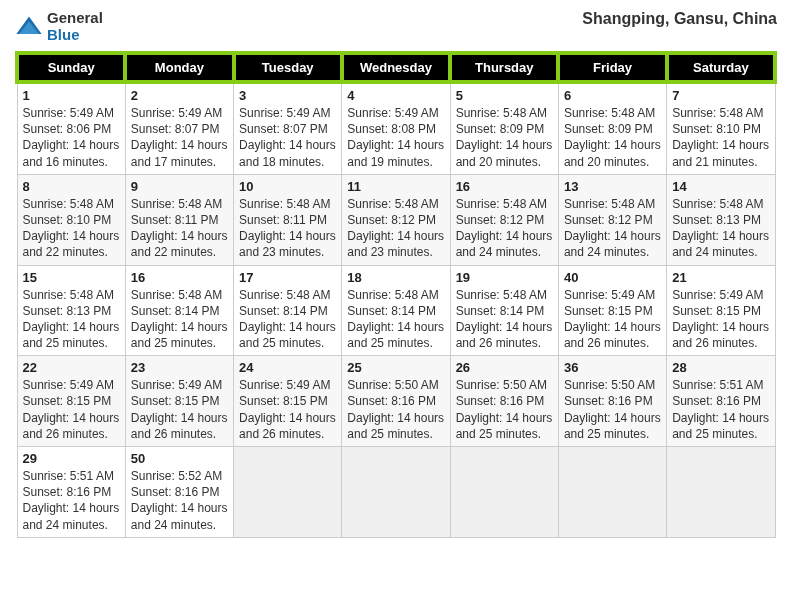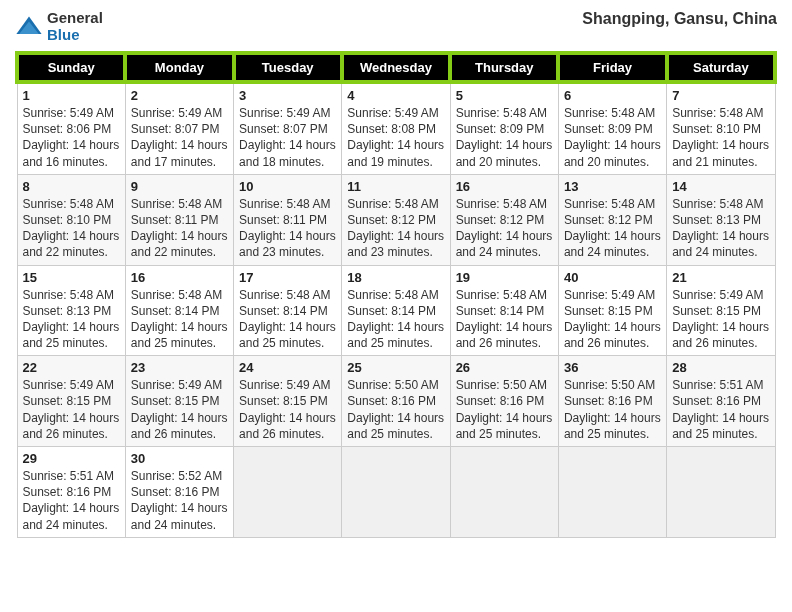--- a/index.html
+++ b/index.html
@@ -254,21 +254,21 @@
         <span class="day-num">28</span>
         <span class="day-info">Sunrise: 5:51 AM<br>Sunset: 8:16 PM<br>Daylight: 14 hours and 25 minutes.</span>
       </td>
         </tr>
         <tr>
           <td>
         <span class="day-num">29</span>
         <span class="day-info">Sunrise: 5:51 AM<br>Sunset: 8:16 PM<br>Daylight: 14 hours and 24 minutes.</span>
       </td>
           <td>
-        <span class="day-num">30</span>
+        <span class="day-num">50</span>
         <span class="day-info">Sunrise: 5:52 AM<br>Sunset: 8:16 PM<br>Daylight: 14 hours and 24 minutes.</span>
       </td>
           <td class="empty-cell"></td>
           <td class="empty-cell"></td>
           <td class="empty-cell"></td>
           <td class="empty-cell"></td>
           <td class="empty-cell"></td>
         </tr>
       </tbody>
   </table>

